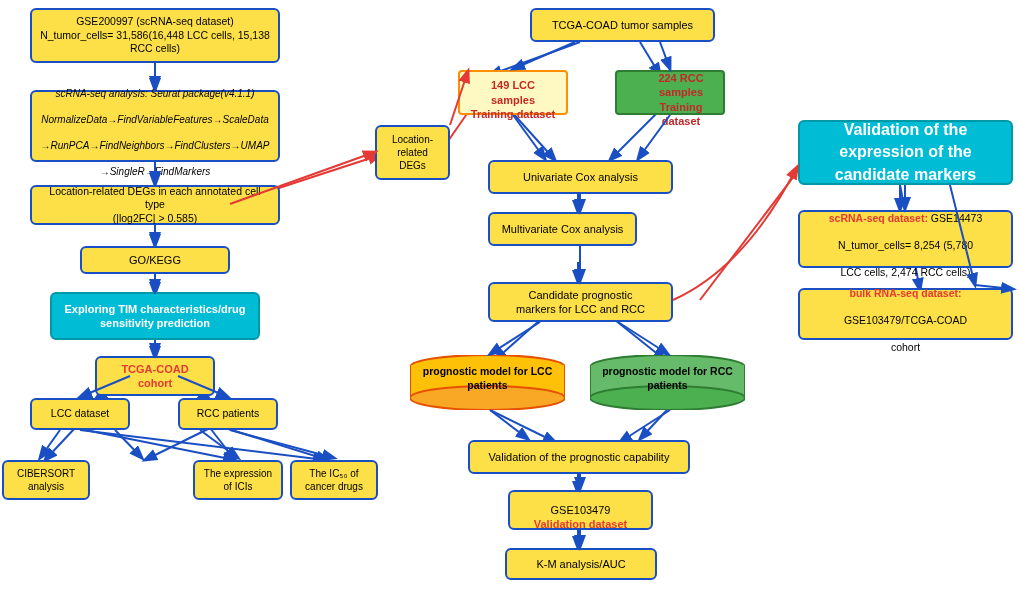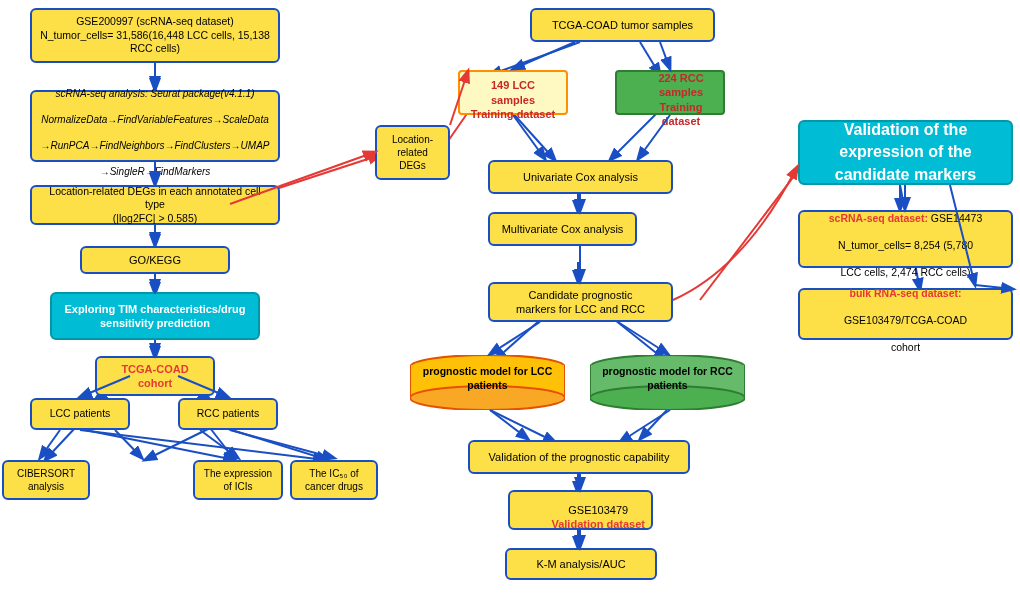--- a/index.html
+++ b/index.html
@@ -160,21 +160,21 @@
     <span style="white-space:pre-line;">Exploring TIM characteristics/drug
 sensitivity prediction</span>
   </div>
 
   <div class="box" style="left:95px; top:356px; width:120px; height:40px; font-size:11px;">
     <span style="white-space:pre-line; color:#e53935; font-weight:bold;">TCGA-COAD
 cohort</span>
   </div>
 
   <div class="box" style="left:30px; top:398px; width:100px; height:32px; font-size:10.5px;">
-    <span>LCC patients</span>
+    <span>LCC dataset</span>
   </div>
 
   <div class="box" style="left:178px; top:398px; width:100px; height:32px; font-size:10.5px;">
     <span>RCC patients</span>
   </div>
 
   <div class="box" style="left:2px; top:460px; width:88px; height:40px; font-size:10px;">
     <span style="white-space:pre-line;">CIBERSORT
 analysis</span>
   </div>
@@ -248,21 +248,21 @@
     </svg>
     <div style="position:relative;z-index:1;text-align:center;padding-top:10px;font-size:10.5px;font-weight:bold;line-height:1.3;">
       prognostic model for RCC<br>patients
     </div>
   </div>
 
   <div class="box" style="left:468px; top:440px; width:222px; height:34px; font-size:11px;justify-content:center;">
     <span>Validation of the prognostic capability</span>
   </div>
 
-  <div class="box" style="left:508px; top:490px; width:145px; height:40px; font-size:11px;justify-content:flex-end;">
+  <div class="box" style="left:508px; top:490px; width:145px; height:40px; font-size:11px;">
     <span style="white-space:pre-line; text-align:center;">
       GSE103479<br><span style="color:#e53935; font-weight:bold;">Validation dataset</span>
     </span>
   </div>
 
   <div class="box" style="left:505px; top:548px; width:152px; height:32px; font-size:11px;">
     <span>K-M analysis/AUC</span>
   </div>
 
   <div class="box box-cyan" style="left:798px; top:120px; width:215px; height:65px; font-size:16px; line-height:1.4;">

